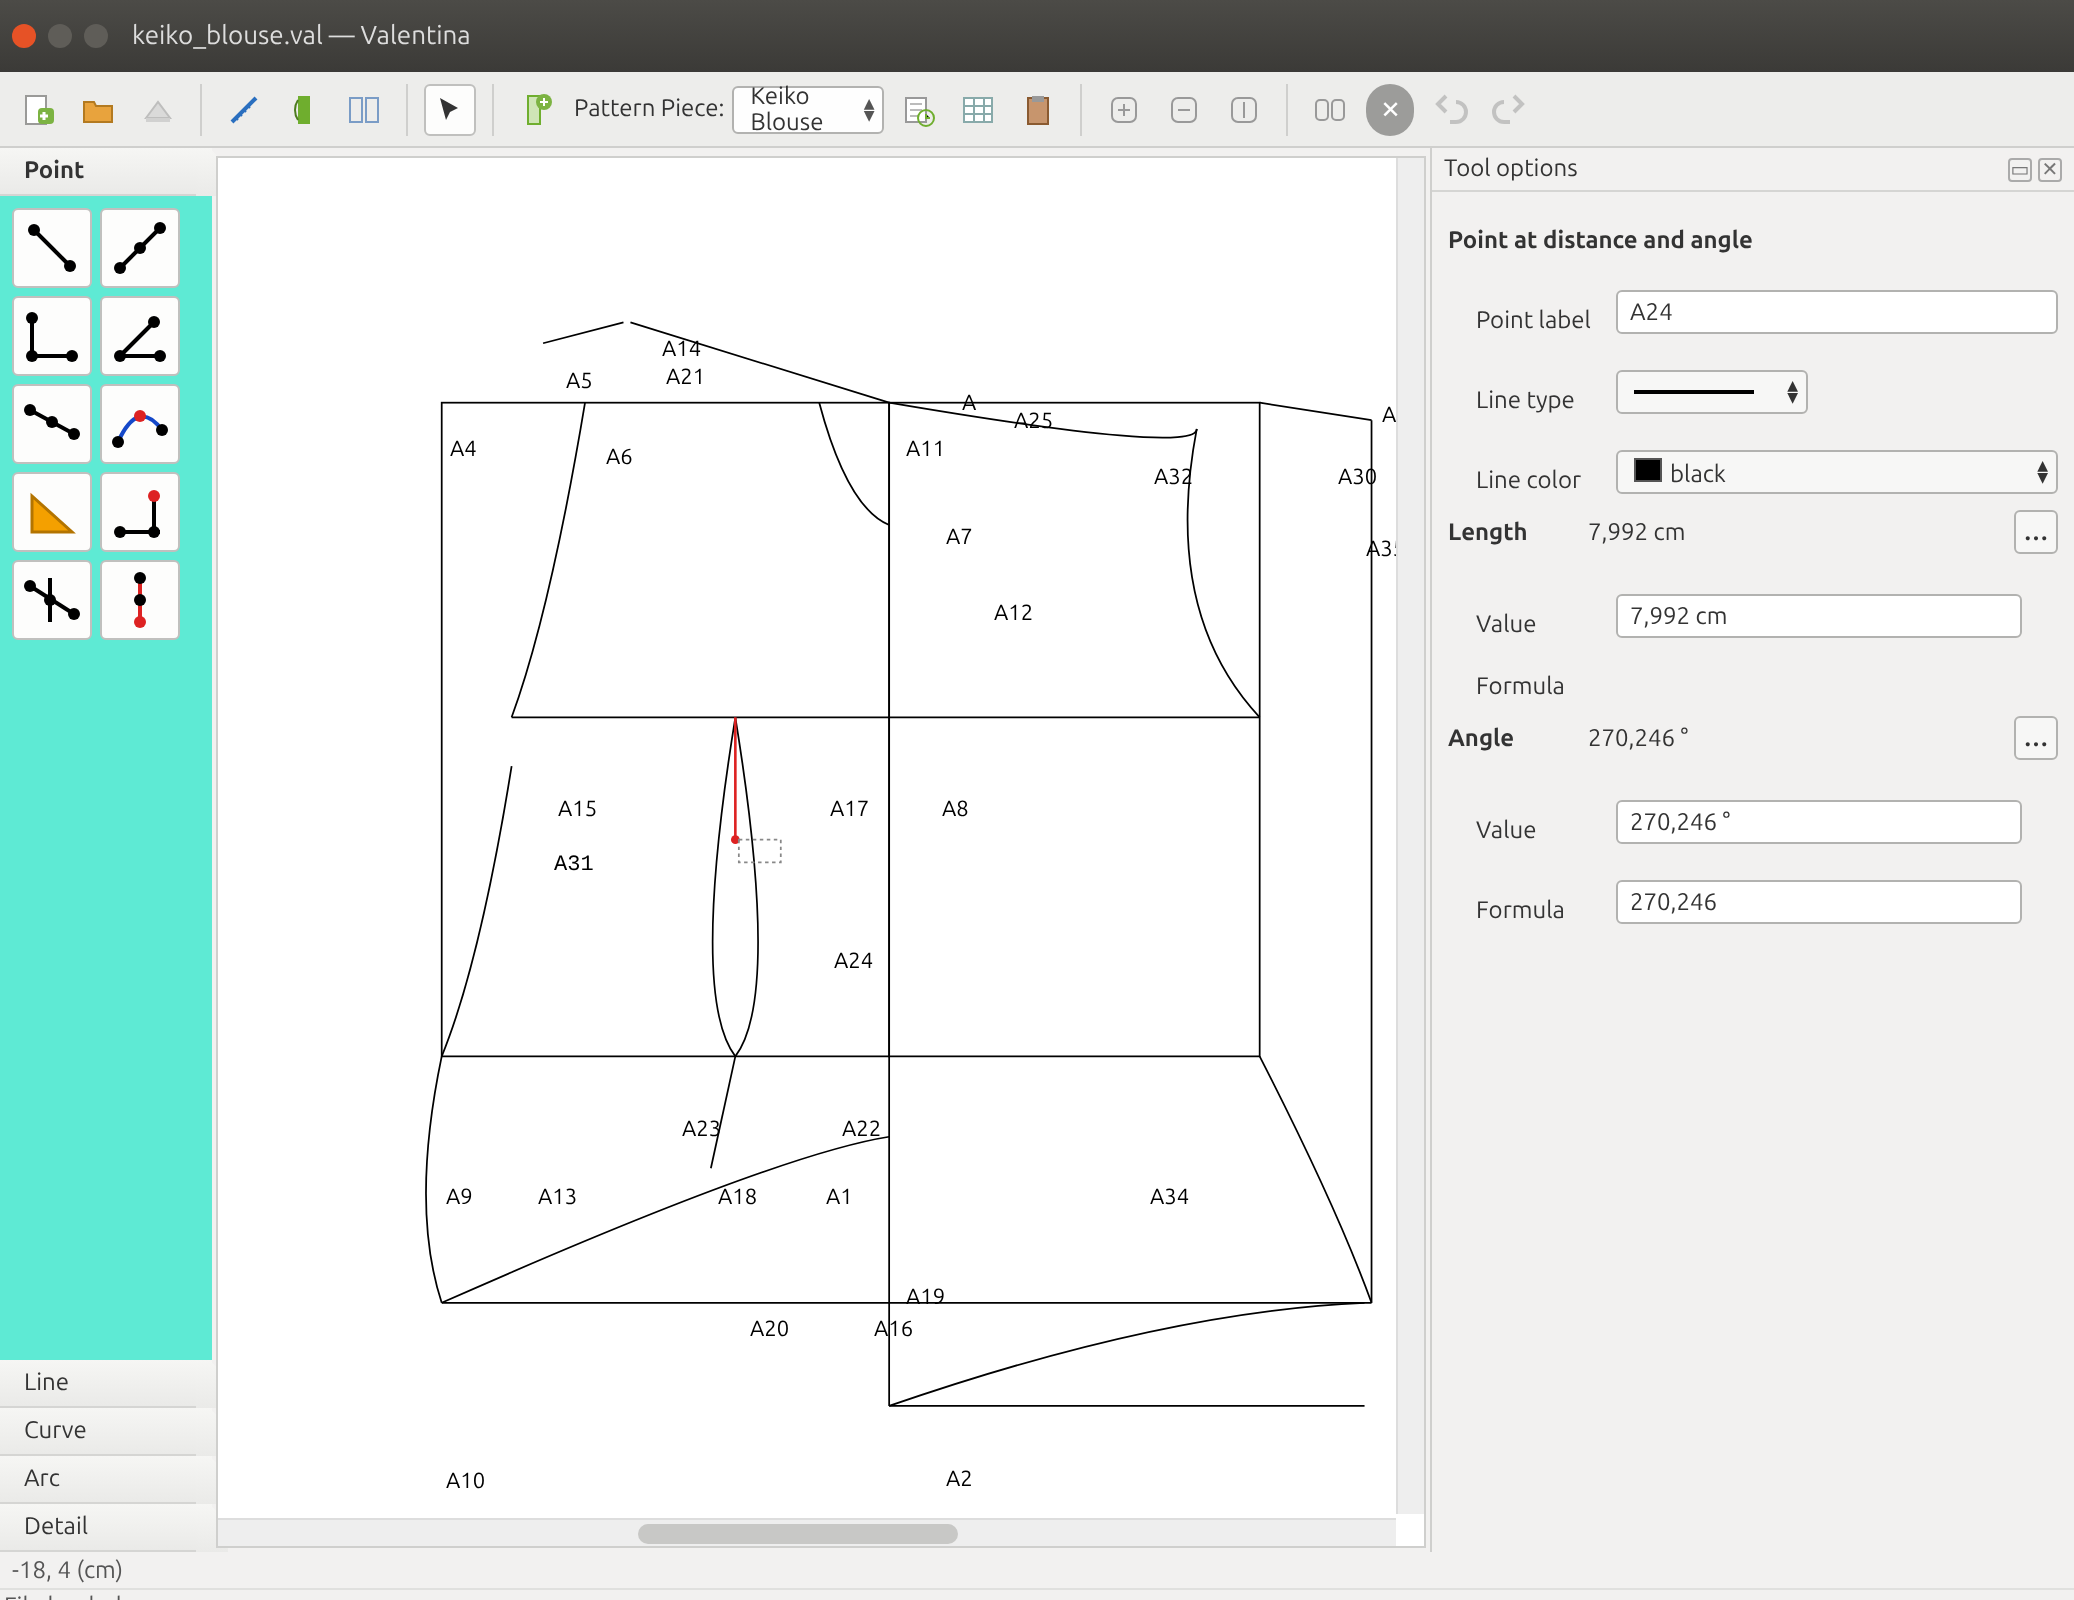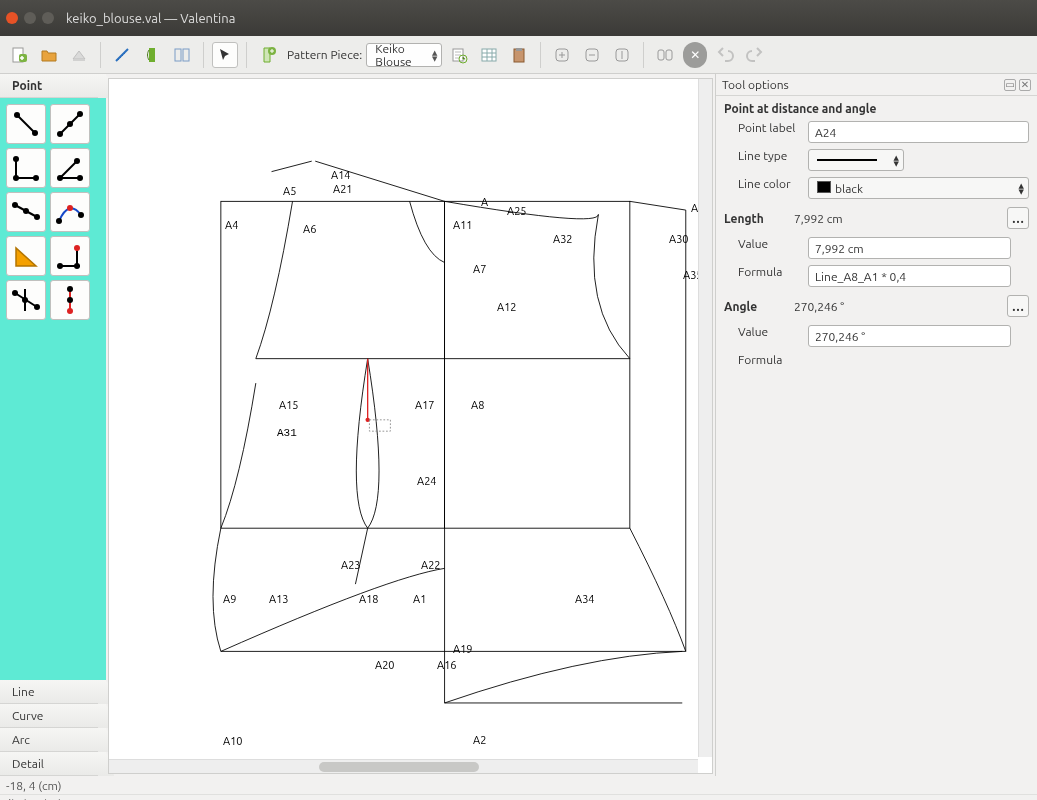--- a/index.html
+++ b/index.html
@@ -29,21 +29,21 @@
   
   .canvaswrap { flex:1; background:#fff; border:1px solid #cfcfcd; margin:4px 2px 2px 2px; position:relative; overflow:hidden; }
   .canvas { position:absolute; inset:0; }
   .ptlabel { position:absolute; font-size:11px; color:#000; white-space:nowrap; }
   .scroll-v { position:absolute; right:0; top:0; bottom:16px; width:14px; background:#eee; border-left:1px solid #ddd; }
   .scroll-h { position:absolute; left:0; right:14px; bottom:0; height:14px; background:#eee; border-top:1px solid #ddd; }
   .thumb-h { position:absolute; left:210px; top:2px; width:160px; height:10px; background:#c8c8c6; border-radius:5px; }
   
   .rightpanel { width:322px; background:#f2f1f0; border-left:1px solid #cfcfcd; display:flex; flex-direction:column; font-size:12px; }
   .rp-title { height:22px; display:flex; align-items:center; padding:0 6px; border-bottom:1px solid #d5d5d3; justify-content:space-between; }
-  .rp-row { display:flex; align-items:flex-start; padding:3px 8px; gap:6px; }
+  .rp-row { display:flex; align-items:flex-end; padding:3px 8px; gap:6px;margin-top:12px; }
   .rp-label { width:78px; text-align:left; }
   .rp-input { flex:1; height:22px; border:1px solid #b2b2b0; border-radius:3px; background:#fff; padding:0 6px; display:flex; align-items:center; }
   .rp-combo { flex:1; height:22px; border:1px solid #b2b2b0; border-radius:3px; background:#f7f7f6; padding:0 4px 0 8px; display:flex; align-items:center; justify-content:space-between; }
   .rp-sect { display:flex; align-items:center; padding:5px 8px; font-weight:bold; }
   .rp-small { width:22px; height:22px; border:1px solid #b2b2b0; border-radius:3px; display:flex; align-items:center; justify-content:center; background:#f7f7f6; }
   .swatch { width:14px; height:12px; background:#000; border:1px solid #555; display:inline-block; margin-right:4px; }
   .lineprev { width:60px; height:2px; background:#000; }
   .pane-icons { font-size:10px; color:#777; display:flex; gap:3px; }
   .pane-icons span { width:12px; height:12px; border:1px solid #aaa; display:flex; align-items:center; justify-content:center; border-radius:2px; }
   
@@ -315,21 +315,21 @@
     </svg>
     <div id="ptlabels">
         <span class="ptlabel" style="left: 116px; top: 140px;">A4</span>
         <span class="ptlabel" style="left: 174px; top: 106px;">A5</span>
         <span class="ptlabel" style="left: 194px; top: 144px;">A6</span>
         <span class="ptlabel" style="left: 222px; top: 90px; text-align: right;">A14</span>
         <span class="ptlabel" style="left: 224px; top: 104px; text-align: center;">A21</span>
         <span class="ptlabel" style="left: 344px; top: 140px;">A11</span>
         <span class="ptlabel" style="left: 372px; top: 117px;">A</span>
         <span class="ptlabel" style="left: 398px; top: 126px;">A25</span>
-        <span class="ptlabel" style="left: 444px; top: 154px;">A32</span>
+        <span class="ptlabel" style="left: 468px; top: 154px;">A32</span>
         <span class="ptlabel" style="left: 364px; top: 184px;">A7</span>
         <span class="ptlabel" style="left: 350px; top: 222px; margin-left: 38px;">A12</span>
         <span class="ptlabel" style="left: 560px; top: 154px;">A30</span>
         <span class="ptlabel" style="left: 582px; top: 123px;">A29</span>
         <span class="ptlabel" style="left: 574px; top: 190px;">A35</span>
         <span class="ptlabel" style="left: 170px; top: 320px;">A15</span>
         <span class="ptlabel" style="left: 306px; top: 320px;">A17</span>
         <span class="ptlabel" style="left: 362px; top: 320px;">A8</span>
         <span class="ptlabel" style="left: 596px; top: 320px;">A36</span>
         <span class="ptlabel" style="left: 168px; top: 348px; font-family: Liberation Mono, monospace;">A31</span>
@@ -399,39 +399,39 @@
     </div>
     <div class="rp-row">
       <span class="rp-label" style="padding-left:14px;">Value</span>
       <div class="rp-input">
           <span>7,992 cm</span>
         </div>
       <div style="width:12px;"></div>
     </div>
     <div class="rp-row">
       <span class="rp-label" style="padding-left:14px;">Formula</span>
-      <div class="rp-input">
-          <span>Line_A8_A1 * 0,4</span>
-        </div>
       <div style="width:12px;"></div>
     </div>
 
     <div class="rp-sect">
       <span style="width:70px;">Angle</span>
       <span style="flex:1;font-weight:normal;">270,246 °</span>
       <div class="rp-small">…</div>
     </div>
     <div class="rp-row">
       <span class="rp-label" style="padding-left:14px;">Value</span>
       <div class="rp-input">
           <span>270,246 °</span>
         </div>
       <div style="width:12px;"></div>
     </div>
     <div class="rp-row">
       <span class="rp-label" style="padding-left:14px;">Formula</span>
+      <div class="rp-input">
+          <span>270,246</span>
+        </div>
       <div style="width:12px;"></div>
     </div>
   </div>
 </div>
 
 <div class="status1">-18, 4 (cm)</div>
 <div class="status2">File loaded</div>
 
 </body></html>

